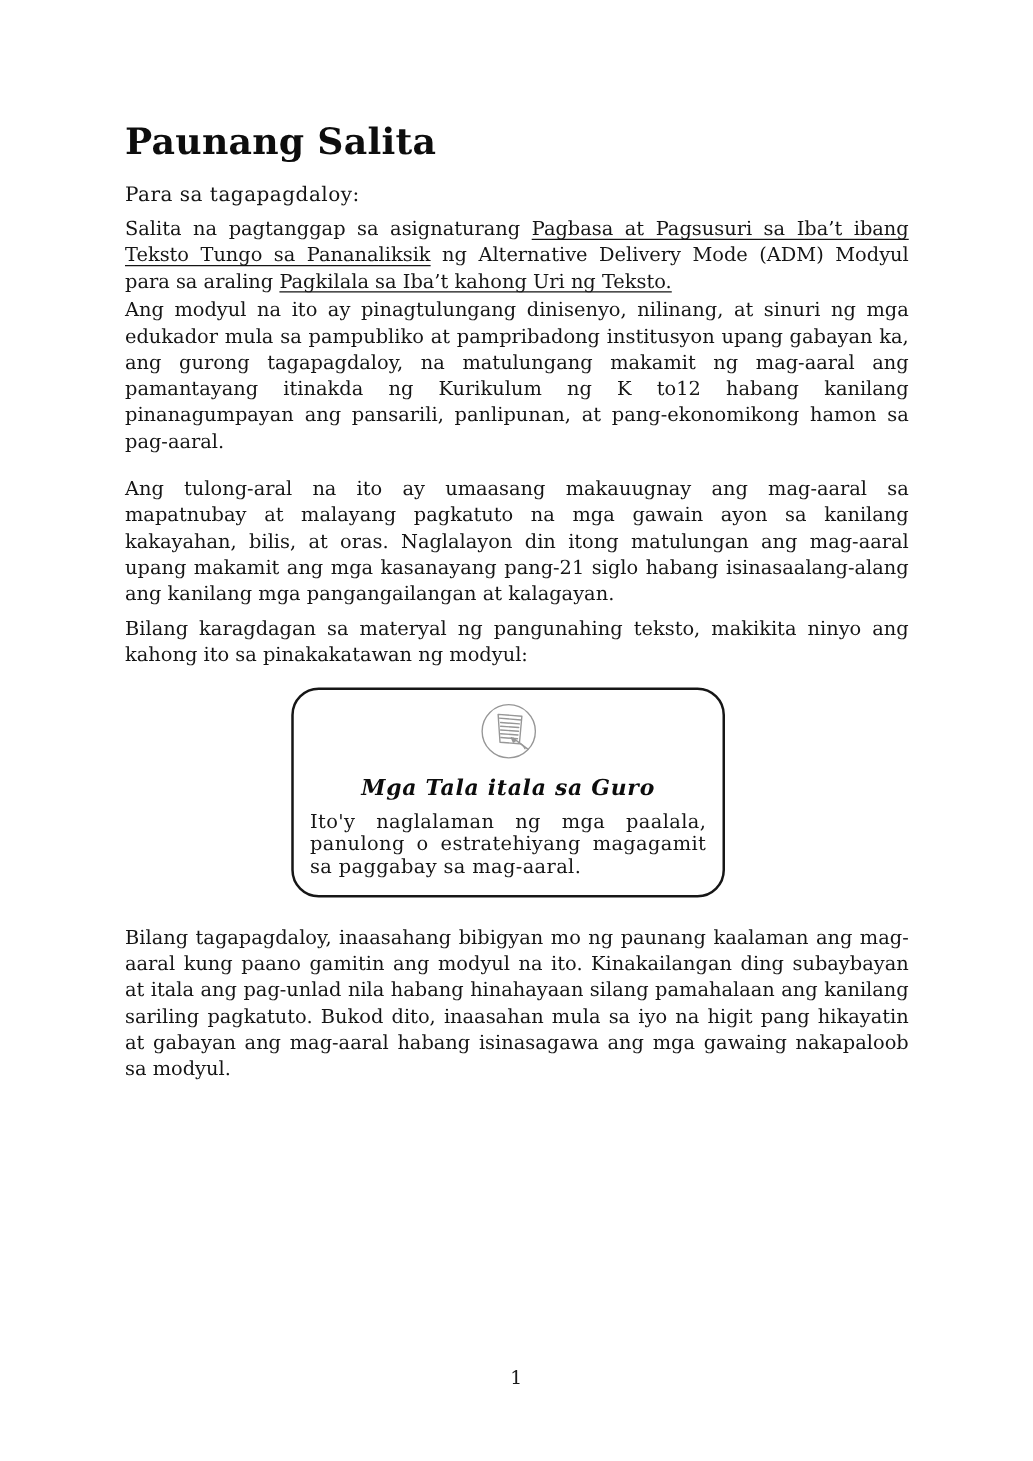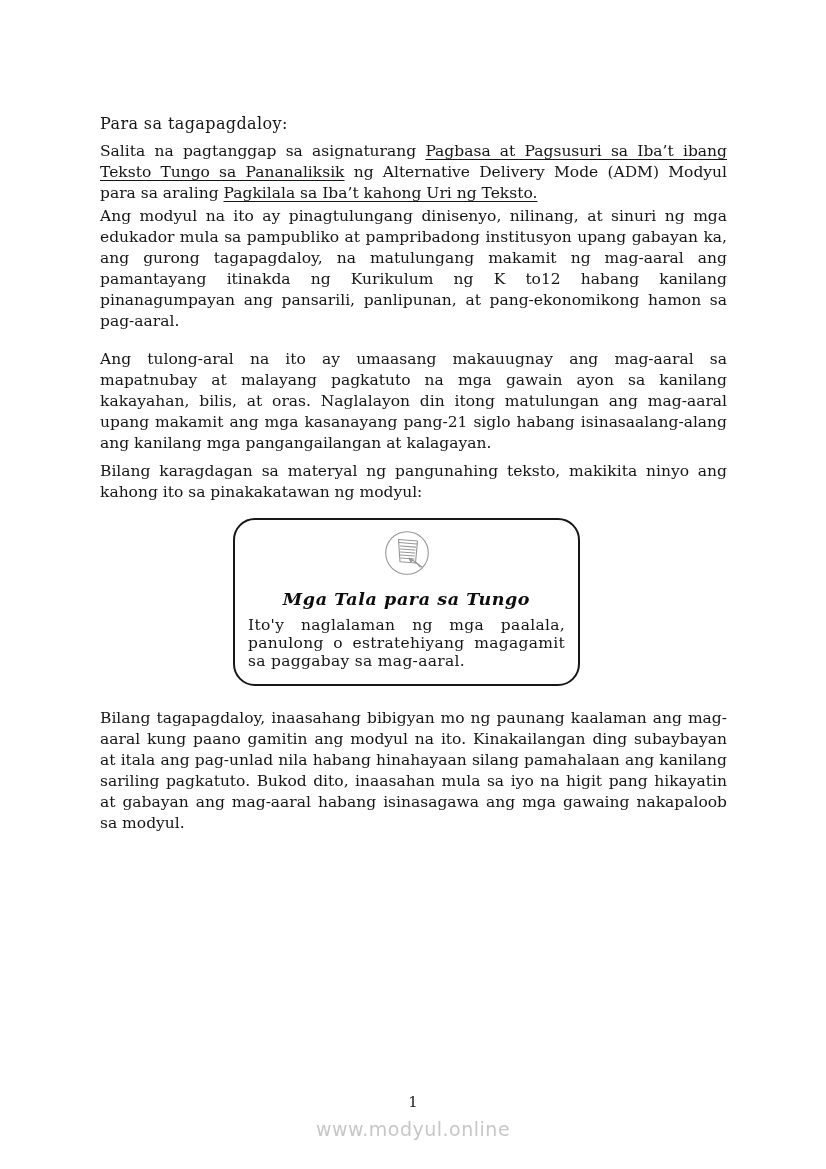--- a/index.html
+++ b/index.html
@@ -103,20 +103,21 @@
     letter-spacing: 0.5px;
     color: #c7c7c7;
   }
 </style>
 </head>
 <body>
 
 <div class="page">
   <div class="content">
 
+    <h1 class="doc-title">Paunang Salita</h1>
 
     <p class="salutation">Para sa tagapagdaloy:</p>
 
     <p class="body-text p1"><span>Salita na pagtanggap sa asignaturang </span><span class="u-span">Pagbasa at Pagsusuri sa Iba’t ibang Teksto Tungo sa Pananaliksik</span><span> ng Alternative Delivery Mode (ADM) Modyul para sa araling </span><span class="u-span">Pagkilala sa Iba’t kahong Uri ng Teksto.</span></p>
 
     <p class="body-text p2">Ang modyul na ito ay pinagtulungang dinisenyo, nilinang, at sinuri ng mga edukador mula sa pampubliko at pampribadong institusyon upang gabayan ka, ang gurong tagapagdaloy, na matulungang makamit ng mag-aaral ang pamantayang itinakda ng Kurikulum ng K to12 habang kanilang pinanagumpayan ang pansarili, panlipunan, at pang-ekonomikong hamon sa pag-aaral.</p>
 
     <p class="body-text p3">Ang tulong-aral na ito ay umaasang makauugnay ang mag-aaral sa mapatnubay at malayang pagkatuto na mga gawain ayon sa kanilang kakayahan, bilis, at oras. Naglalayon din itong matulungan ang mag-aaral upang makamit ang mga kasanayang pang-21 siglo habang isinasaalang-alang ang kanilang mga pangangailangan at kalagayan.</p>
 
     <p class="body-text p4">Bilang karagdagan sa materyal ng pangunahing teksto, makikita ninyo ang kahong ito sa pinakakatawan ng modyul:</p>
@@ -132,24 +133,23 @@
             <path d="M16.5 19 L31 20"></path>
             <path d="M16.5 22 L30.8 23"></path>
             <path d="M16.5 25 L30.4 26"></path>
             <path d="M16.7 28 L30 29"></path>
             <path d="M26.5 28.5 L38.5 37.5"></path>
             <path d="M28.5 30.5 l -3.4 -2.4 l 1.6 3.6 z" fill="#979797"></path>
             <path d="M31 32.5 q 3.2 0.8 5 4.5"></path>
           </g>
         </svg>
       </div>
-      <div class="note-title">Mga Tala para sa Tungo</div>
+      <div class="note-title">Mga Tala itala sa Guro</div>
       <div class="note-body">Ito'y naglalaman ng mga paalala, panulong o estratehiyang magagamit sa paggabay sa mag-aaral.</div>
     </div>
 
     <p class="body-text p5">Bilang tagapagdaloy, inaasahang bibigyan mo ng paunang kaalaman ang mag-aaral kung paano gamitin ang modyul na ito. Kinakailangan ding subaybayan at itala ang pag-unlad nila habang hinahayaan silang pamahalaan ang kanilang sariling pagkatuto. Bukod dito, inaasahan mula sa iyo na higit pang hikayatin at gabayan ang mag-aaral habang isinasagawa ang mga gawaing nakapaloob sa modyul.</p>
 
   </div>
 
   <div class="footer-page-number">1</div>
 
-  <div class="footer-watermark">www.modyul.online</div>
 </div>
 
 </body></html>

